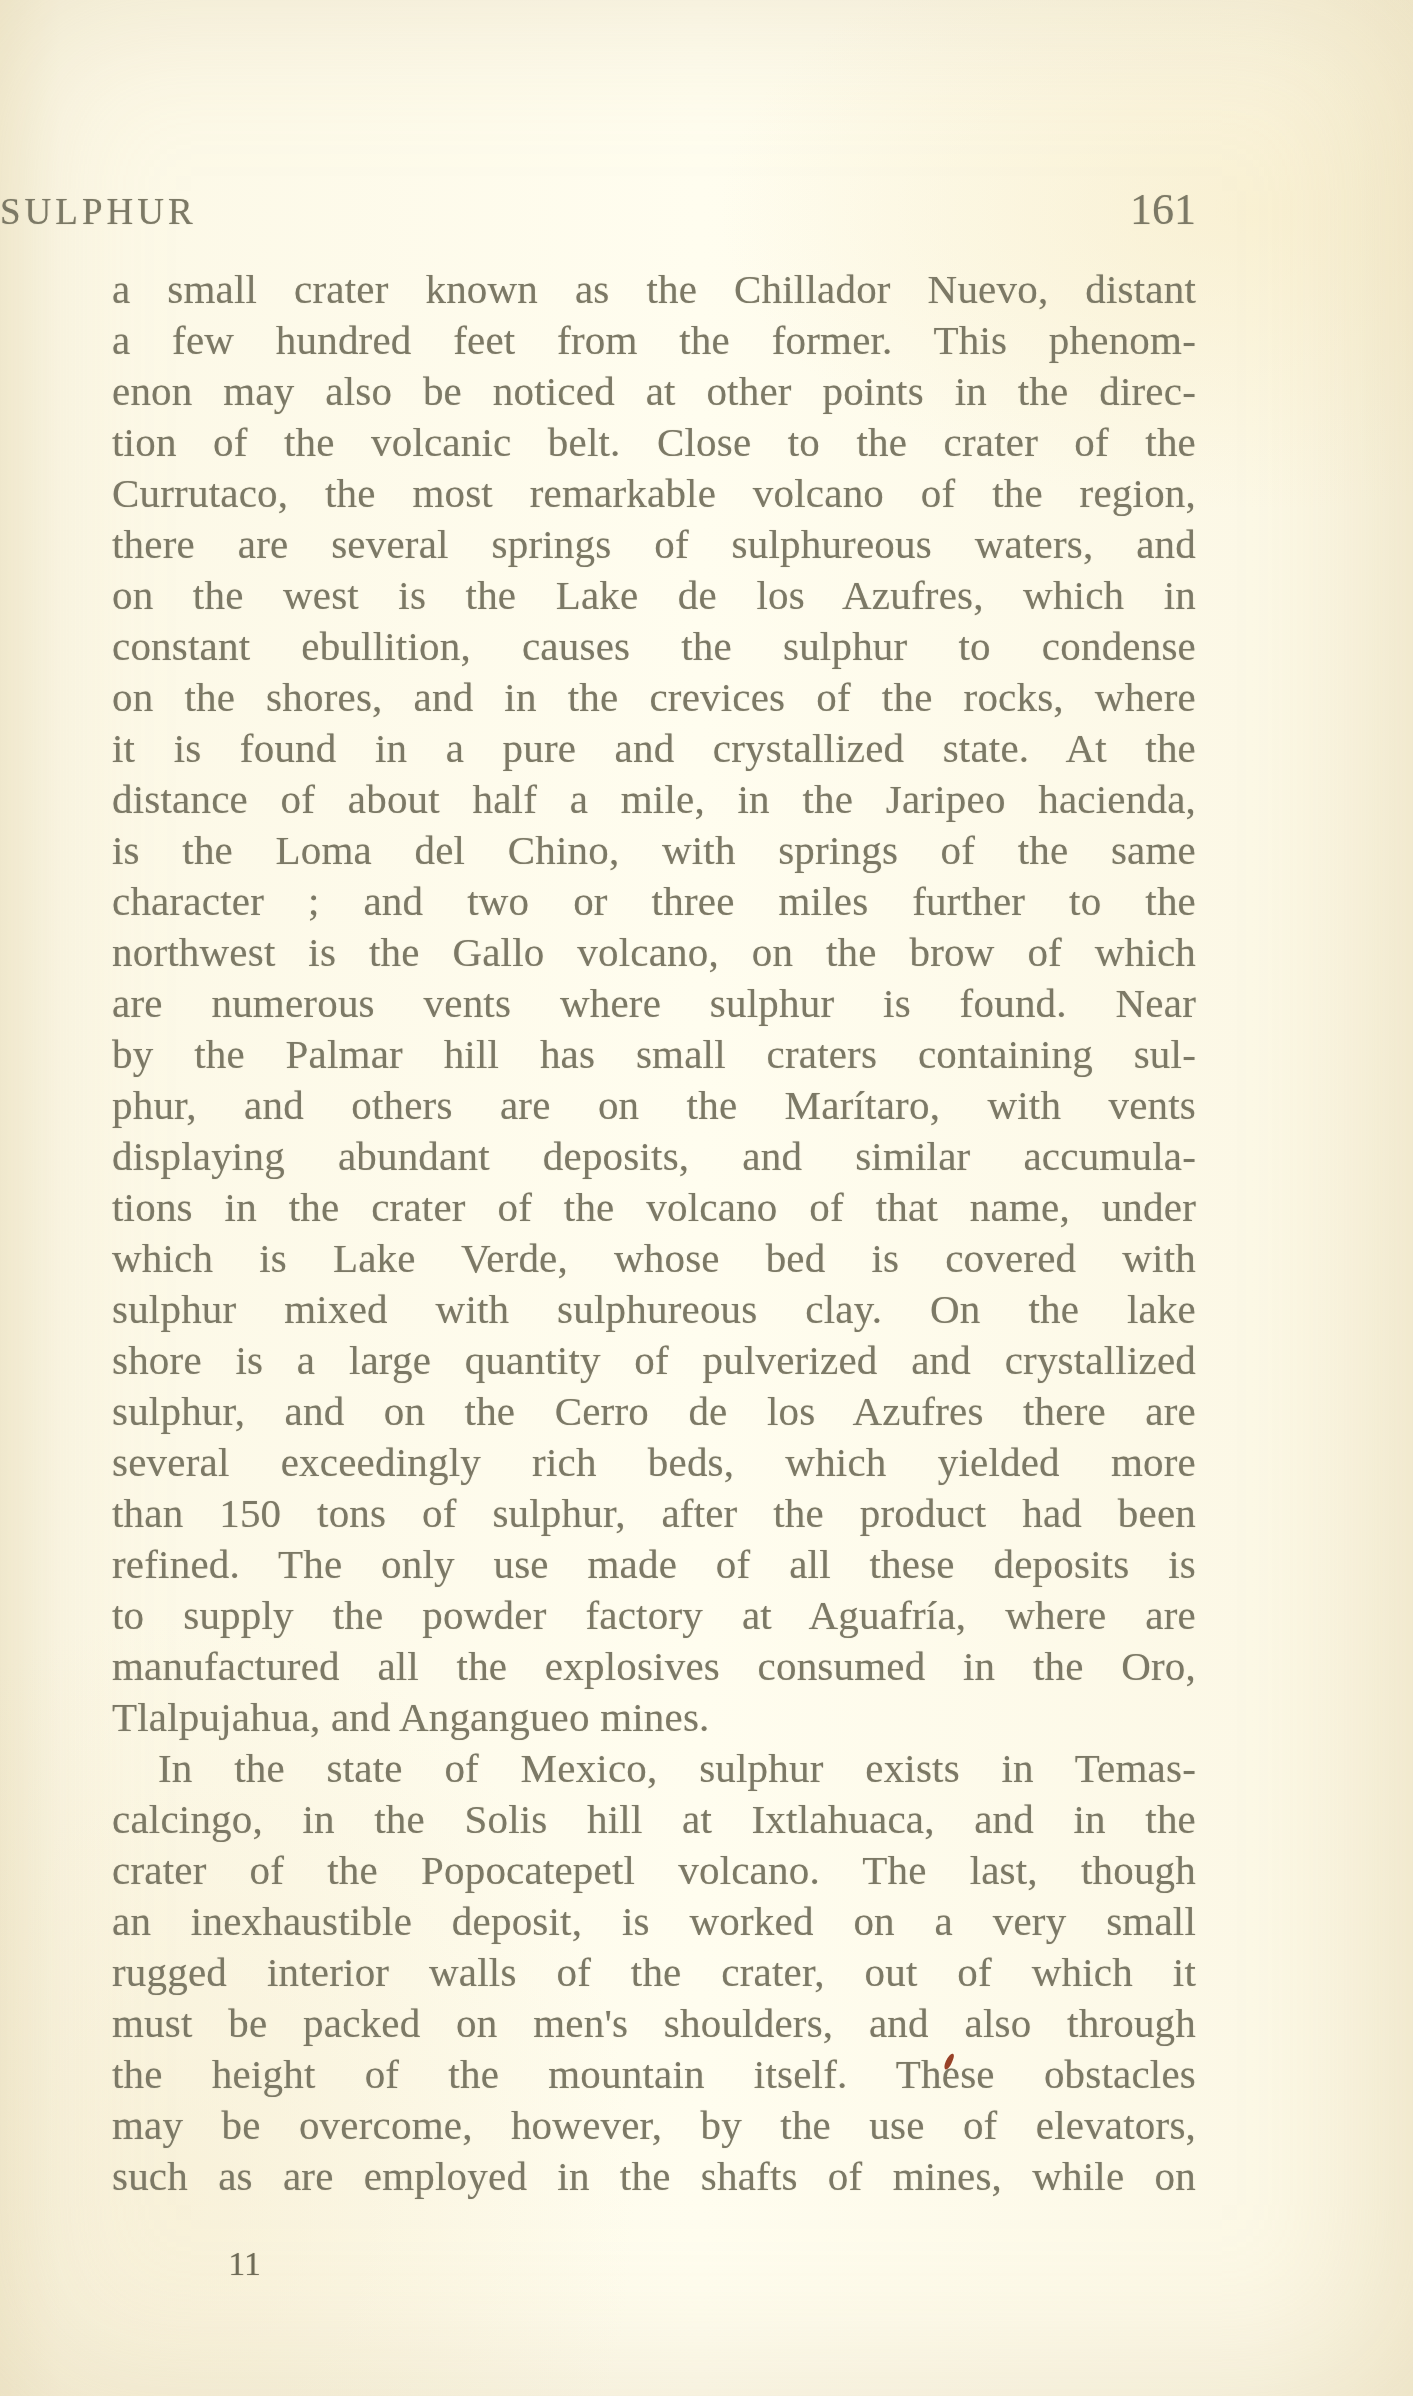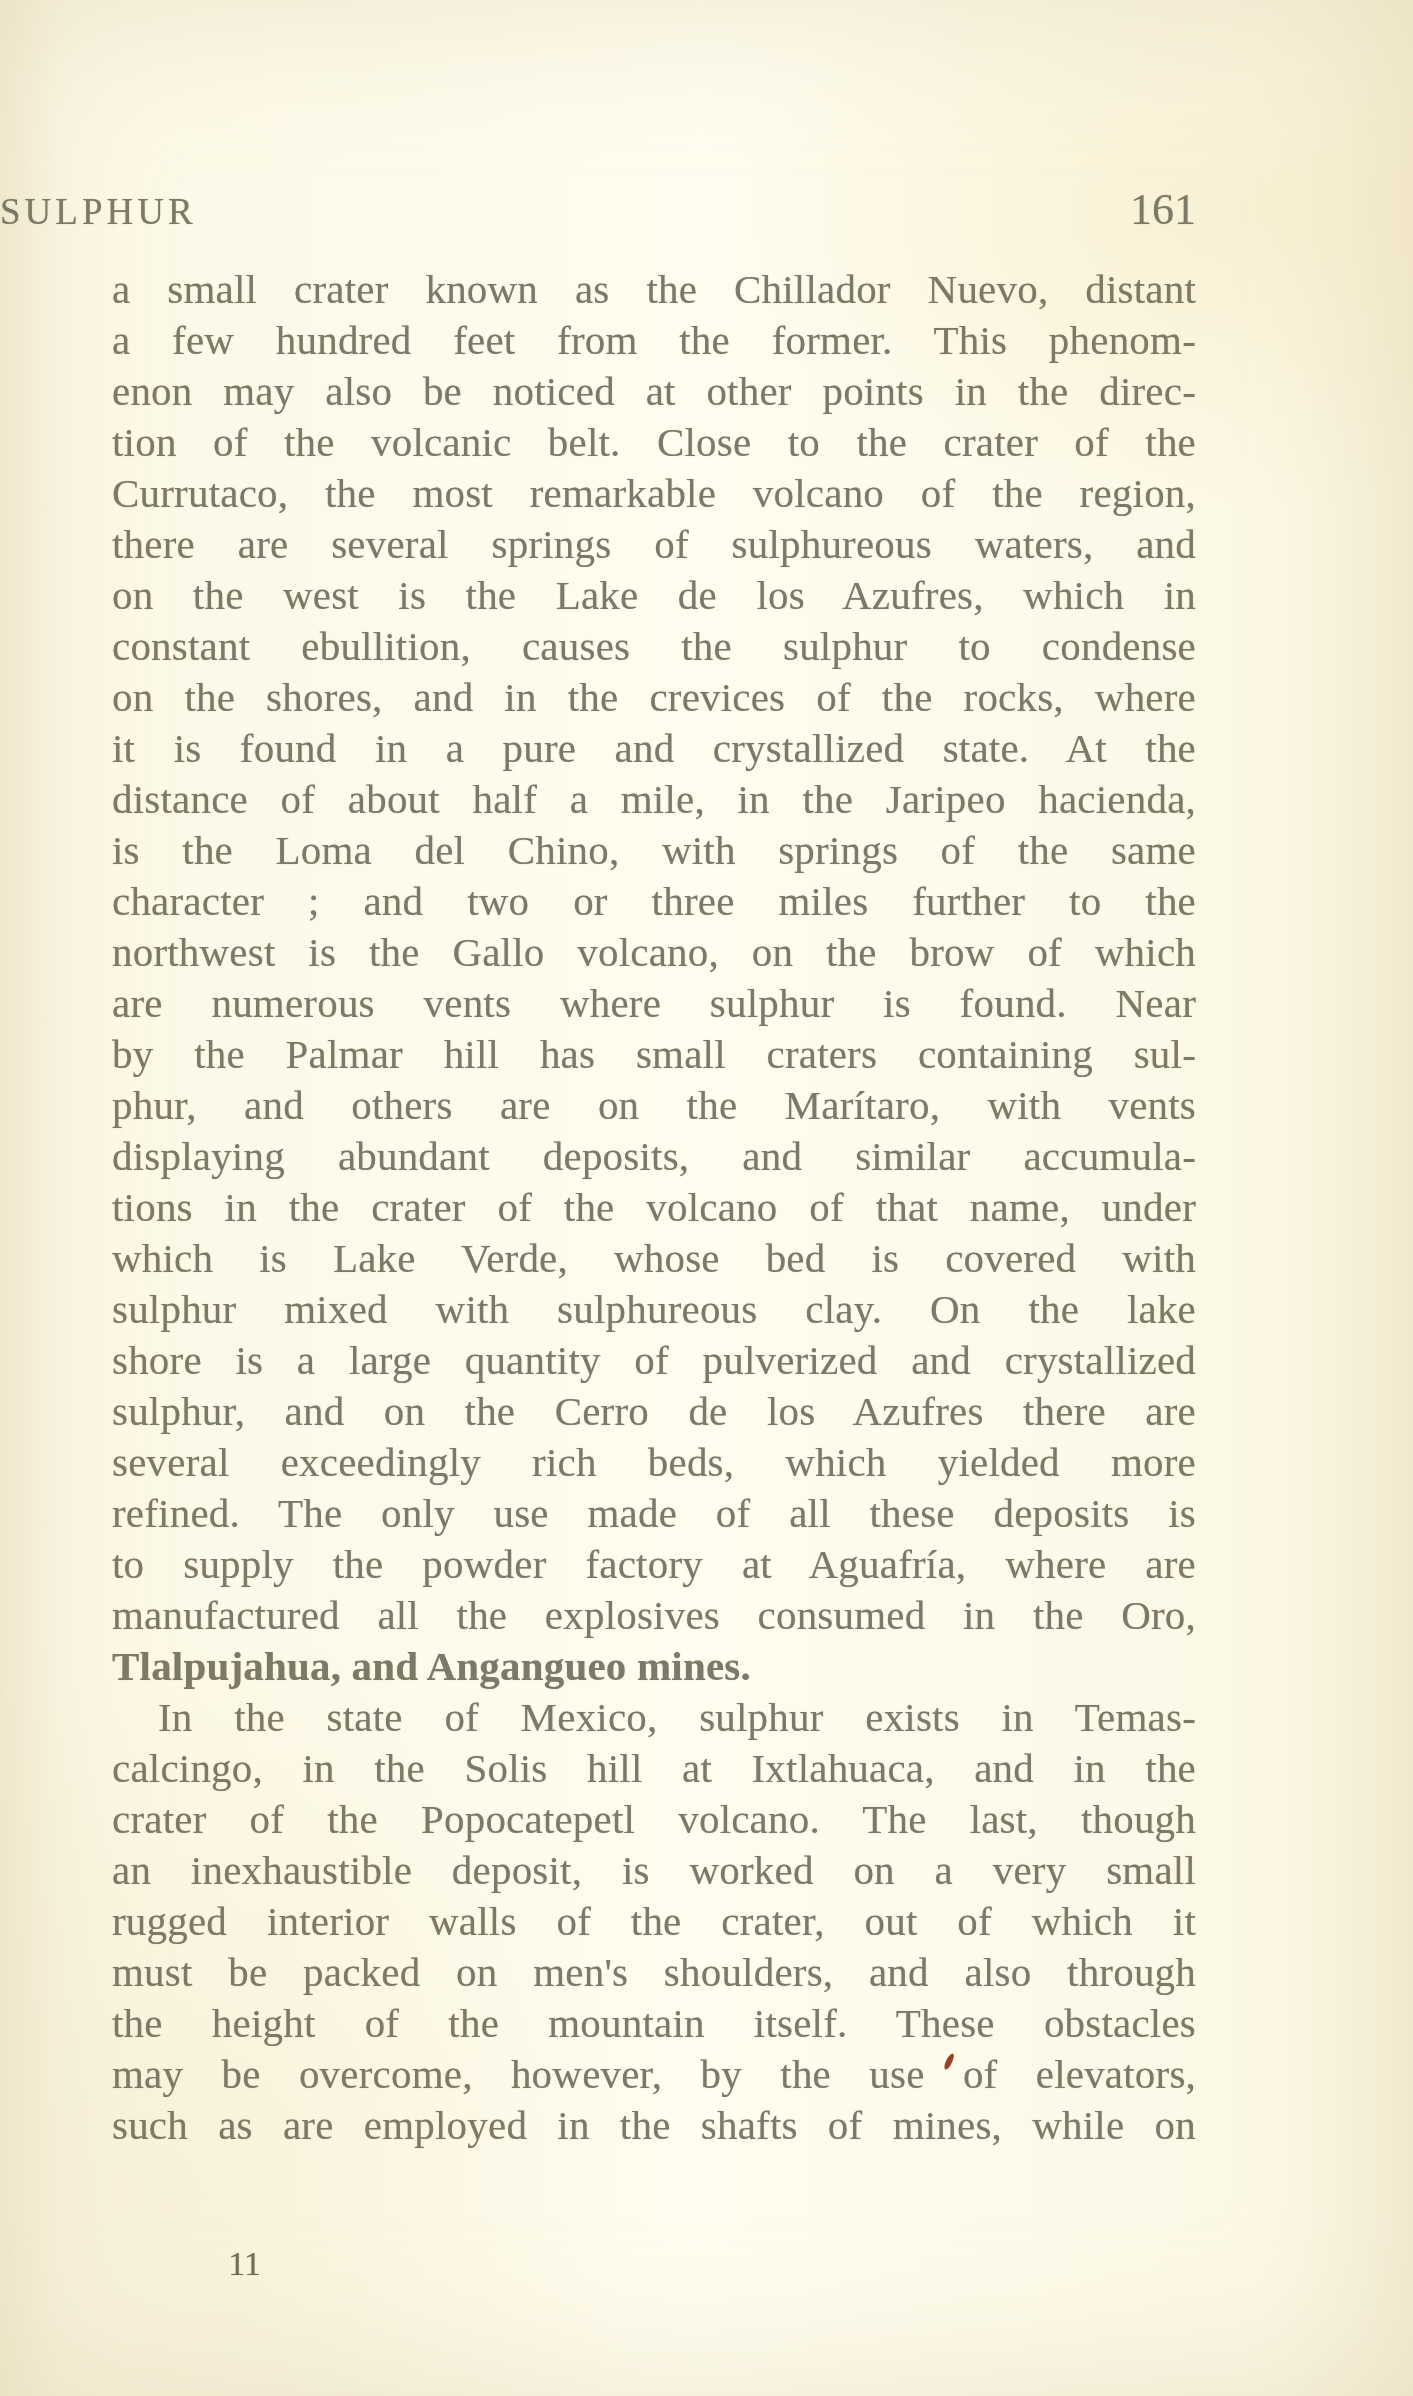--- a/index.html
+++ b/index.html
@@ -58,21 +58,20 @@
     letter-spacing: 0.2px;
     text-align: justify;
     text-align-last: justify;
     white-space: normal;
     text-shadow: 0 0 1px rgba(118,113,88,0.45);
     margin-left: 48px;
   }
   .line.short {
     text-align: right;
     text-align-last: left;
-    font-weight: bold;
   }
   .line.indent {
     text-indent: 46px;
   }
   .signature-mark {
     position: absolute;
     top: 2244px;
     left: 205px;
     width: 56px;
     height: 40px;
@@ -121,20 +120,21 @@
       <div class="line">are numerous vents where sulphur is found. Near</div>
       <div class="line">by the Palmar hill has small craters containing sul-</div>
       <div class="line">phur, and others are on the Marítaro, with vents</div>
       <div class="line">displaying abundant deposits, and similar accumula-</div>
       <div class="line">tions in the crater of the volcano of that name, under</div>
       <div class="line">which is Lake Verde, whose bed is covered with</div>
       <div class="line">sulphur mixed with sulphureous clay. On the lake</div>
       <div class="line">shore is a large quantity of pulverized and crystallized</div>
       <div class="line">sulphur, and on the Cerro de los Azufres there are</div>
       <div class="line">several exceedingly rich beds, which yielded more</div>
+      <div class="line">than 150 tons of sulphur, after the product had been</div>
       <div class="line">refined. The only use made of all these deposits is</div>
       <div class="line">to supply the powder factory at Aguafría, where are</div>
       <div class="line">manufactured all the explosives consumed in the Oro,</div>
       <div class="line short">Tlalpujahua, and Angangueo mines.</div>
       <div class="line indent">In the state of Mexico, sulphur exists in Temas-</div>
       <div class="line">calcingo, in the Solis hill at Ixtlahuaca, and in the</div>
       <div class="line">crater of the Popocatepetl volcano. The last, though</div>
       <div class="line">an inexhaustible deposit, is worked on a very small</div>
       <div class="line">rugged interior walls of the crater, out of which it</div>
       <div class="line">must be packed on men's shoulders, and also through</div>

